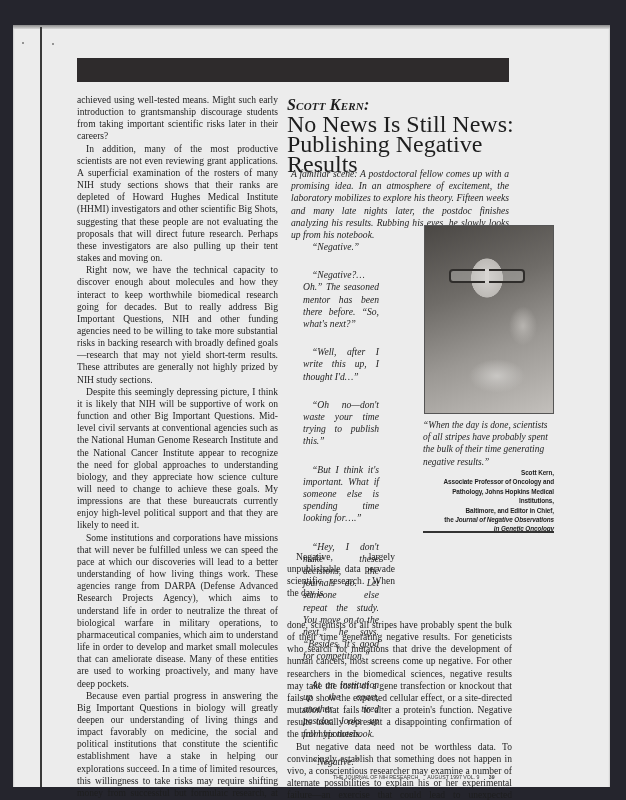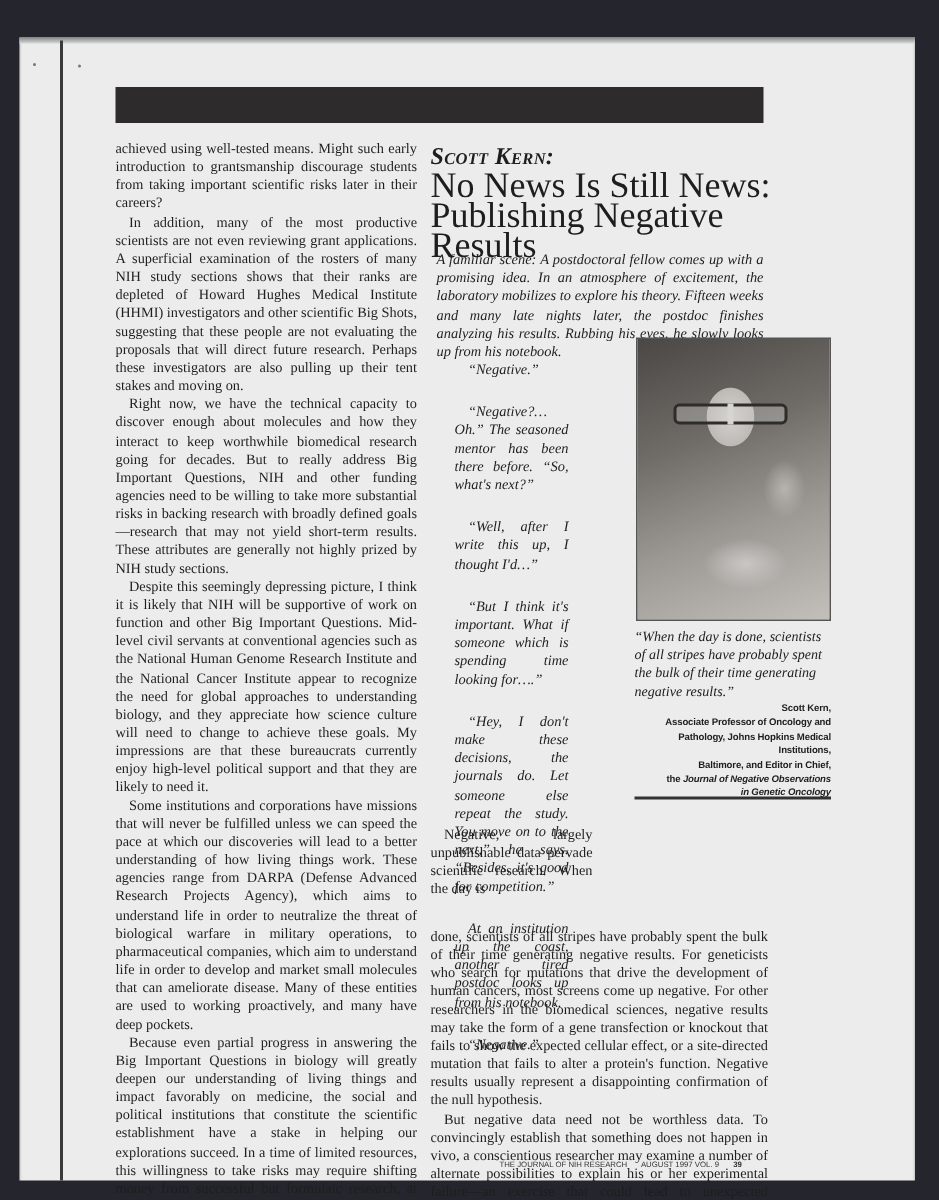--- a/index.html
+++ b/index.html
@@ -131,21 +131,22 @@
 </div>
 
 <div class="intro">
   <p>A familiar scene: A postdoctoral fellow comes up with a promising idea. In an atmosphere of excitement, the laboratory mobilizes to explore his theory. Fifteen weeks and many late nights later, the postdoc finishes analyzing his results. Rubbing his eyes, he slowly looks up from his notebook.</p>
 </div>
 
 <div class="dialog">
   <p>“Negative.”</p>
   <p>“Negative?…Oh.” The seasoned mentor has been there before. “So, what's next?”</p>
   <p>“Well, after I write this up, I thought I'd…”</p>
-  <p>“But I think it's important. What if someone which is spending time looking for….”</p>
+  <p>“Oh no—don't waste your time trying to publish this.”</p>
+  <p>“But I think it's important. What if someone else is spending time looking for….”</p>
   <p>“Hey, I don't make these decisions, the journals do. Let someone else repeat the study. You move on to the next,” he says. “Besides, it's good for competition.”</p>
   <p>At an institution up the coast, another tired postdoc looks up from his notebook.</p>
   <p>“Negative.”</p>
 </div>
 
 <div class="photo"></div>
 <div class="photo-glasses"></div>
 
 <div class="caption">“When the day is done, scientists of all stripes have probably spent the bulk of their time generating negative results.”</div>
 

